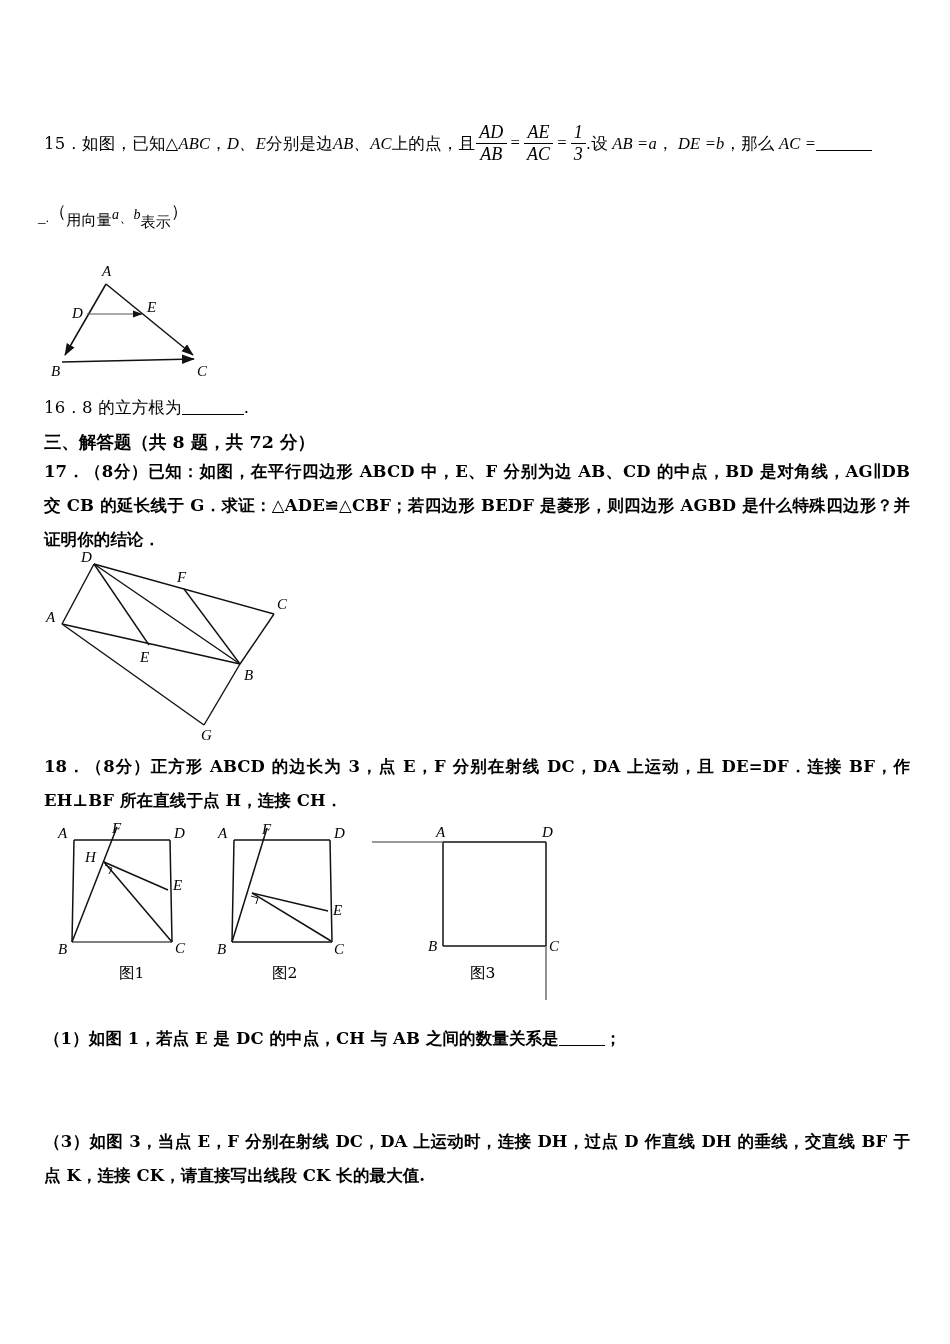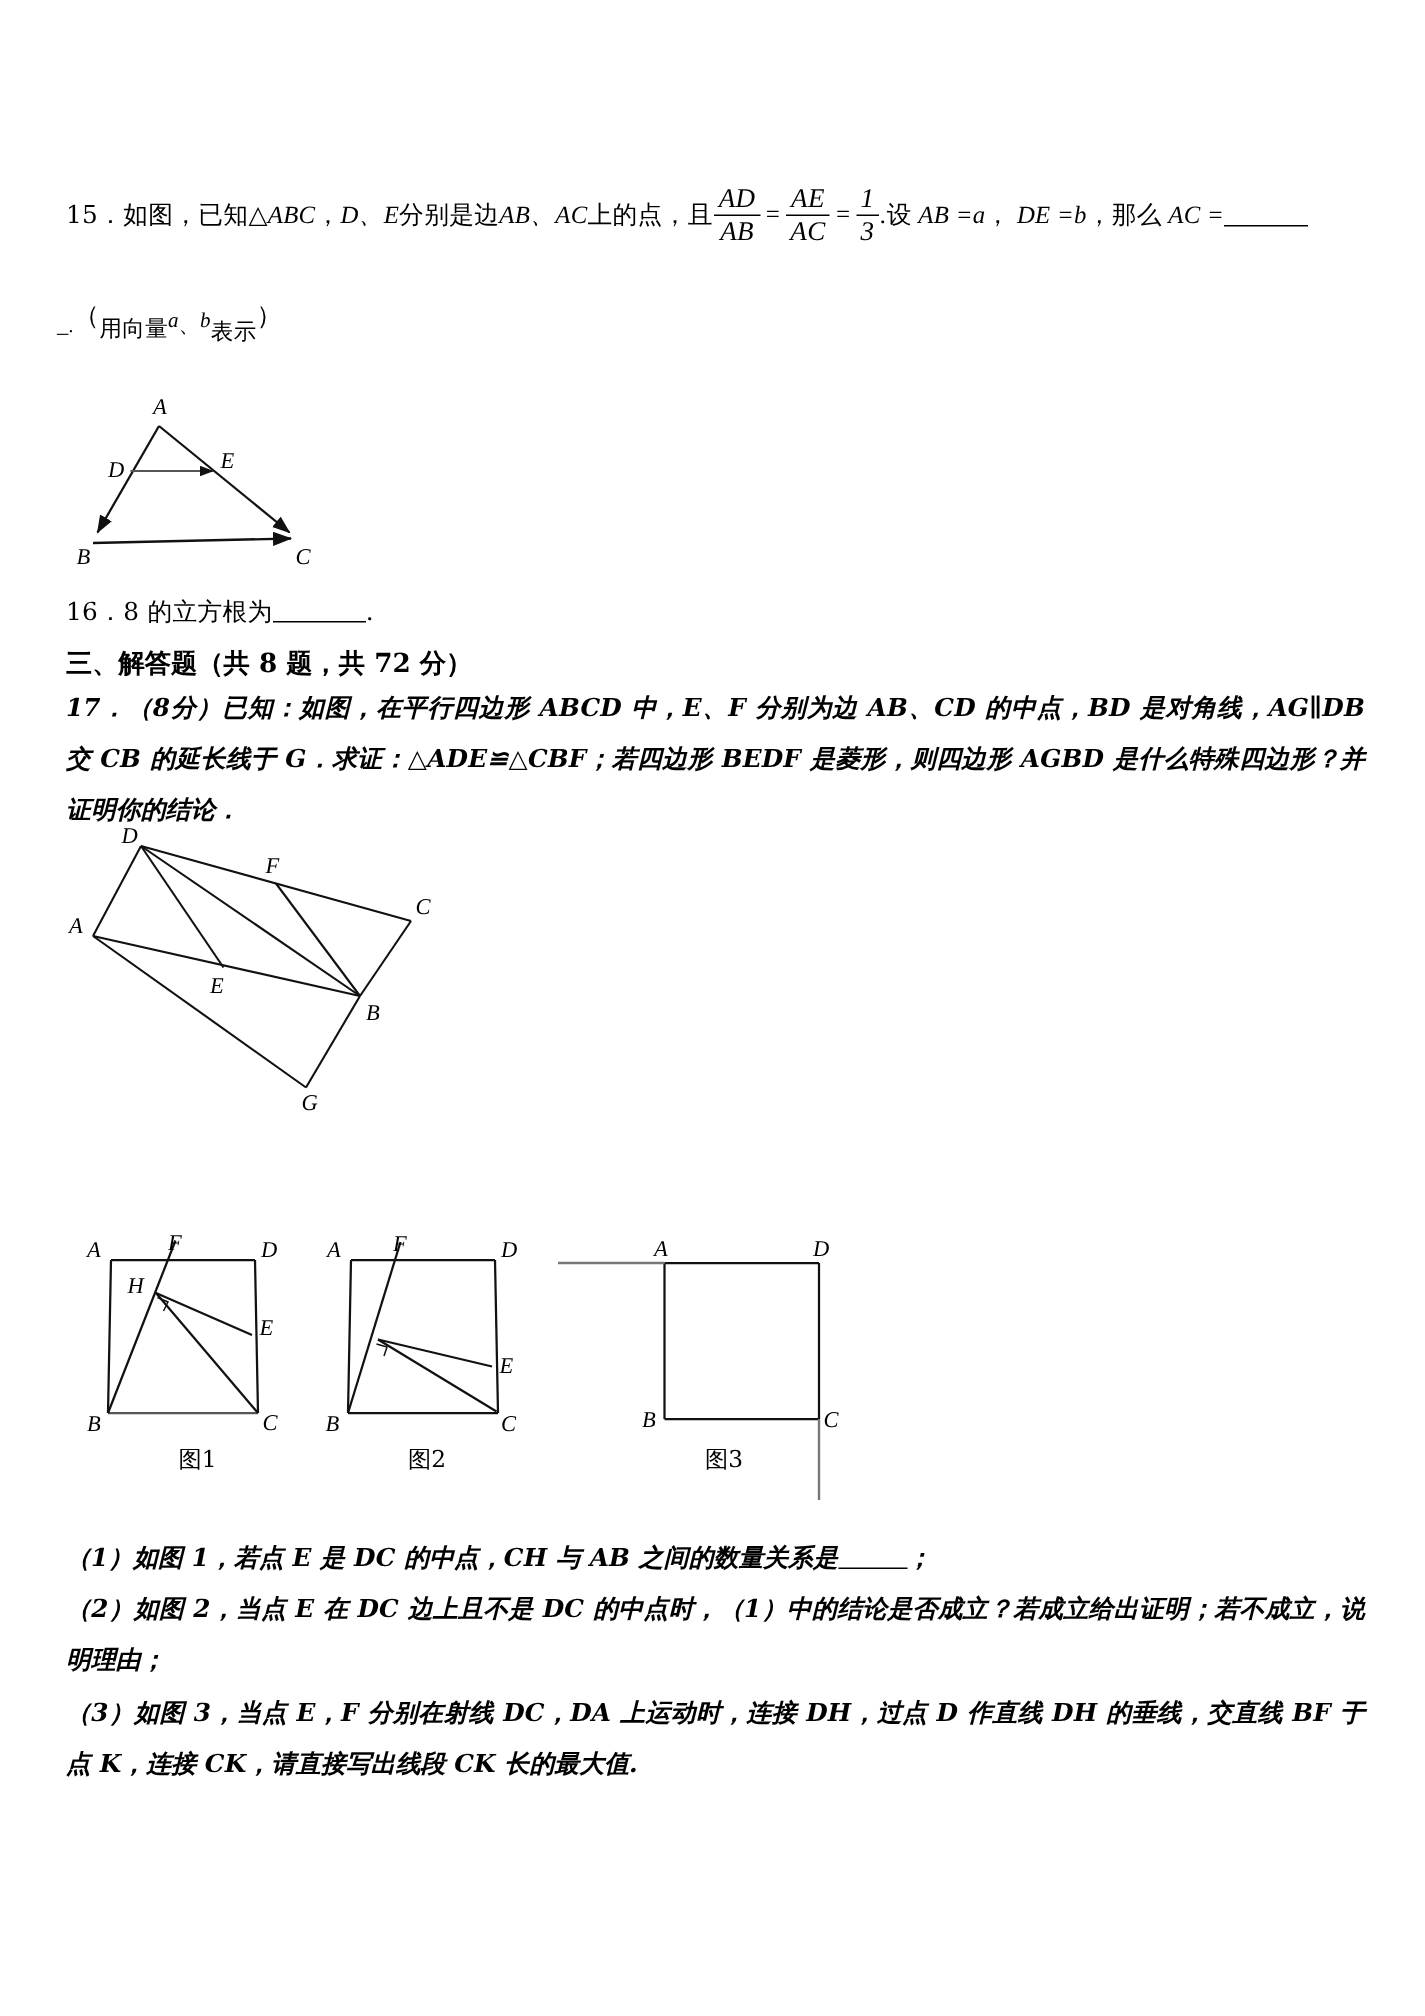--- a/index.html
+++ b/index.html
@@ -67,21 +67,20 @@
   .eqs { display:inline-block; vertical-align: middle; position:relative; top:-2px; padding:0 2px;}
   
   .para {
     position: absolute;
     font-size: 16.5px;
     line-height: 2.07;
     letter-spacing: 0.1px;
     font-family: "DejaVu Serif", "Liberation Serif", serif;
     font-weight: bold;
     text-align: justify;
-    font-style: italic;
   }
   .sec-title {
     position: absolute;
     font-size: 17.5px;
     font-weight: bold;
     font-family: "DejaVu Serif", "Liberation Serif", serif;
     white-space: nowrap;
   }
   
   .fig { position: absolute; }
@@ -161,20 +160,23 @@
       <text class="vlabel" x="2" y="70">A</text>
       <text class="vlabel" x="200" y="128">B</text>
       <text class="vlabel" x="233" y="57">C</text>
       <text class="vlabel" x="37" y="10">D</text>
       <text class="vlabel" x="96" y="110">E</text>
       <text class="vlabel" x="133" y="30">F</text>
       <text class="vlabel" x="157" y="188">G</text>
     </svg>
   </div>
 
+  <div class="para" style="left:44px; top:750px; width:866px;">
+    <span>18．</span><span>（8分）</span><span>正方形 ABCD 的边长为 3，点 E，F 分别在射线 DC，DA 上运动，且 DE=DF．连接 BF，作 EH⊥BF 所在直线于点 H，连接 CH．</span>
+  </div>
 
   <div class="fig" style="left:52px; top:822px;">
     <svg width="150" height="140" viewBox="0 0 150 140">
 
       <g stroke="#111" stroke-width="1.5" fill="none">
         <line x1="22" y1="18" x2="118" y2="18"></line>
         <line x1="118" y1="18" x2="120" y2="120"></line>
         <line x1="120" y1="120" x2="20" y2="120" stroke="#555"></line>
         <line x1="20" y1="120" x2="22" y2="18"></line>
 
@@ -241,17 +243,16 @@
       <text class="vlabel" x="179" y="129">C</text>
       <text class="vlabel" x="172" y="15">D</text>
     </svg>
   </div>
   <div class="figcap" style="left:470px; top:963px;">图3</div>
 
   <div class="para" style="left:44px; top:1022px; width:866px;">
     <span>（1）如图 1，若点 E 是 DC 的中点，CH 与 AB 之间的数量关系是</span><span class="blank-short"></span><span>；</span>
   </div>
 
-  <div class="para" style="left:44px; top:1056px; width:866px;">（2）如图 2，当点 E 在 DC 边上且不是 DC 的中点时，（1）中的结论是否成立？若成立给出证明；若不成立，说明理由；</div>
 
   <div class="para" style="left:44px; top:1125px; width:866px;">（3）如图 3，当点 E，F 分别在射线 DC，DA 上运动时，连接 DH，过点 D 作直线 DH 的垂线，交直线 BF 于点 K，连接 CK，请直接写出线段 CK 长的最大值.</div>
 
 </div>
 
 </body></html>

